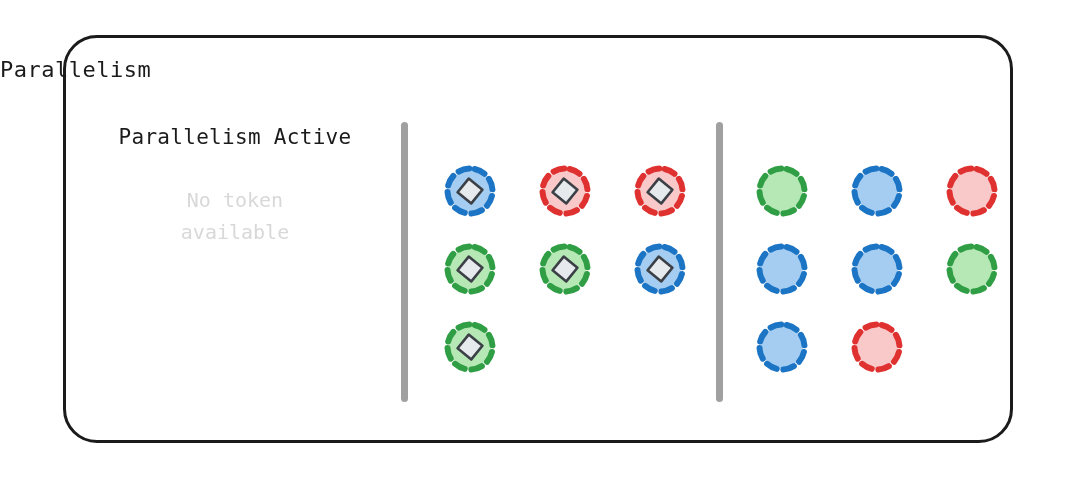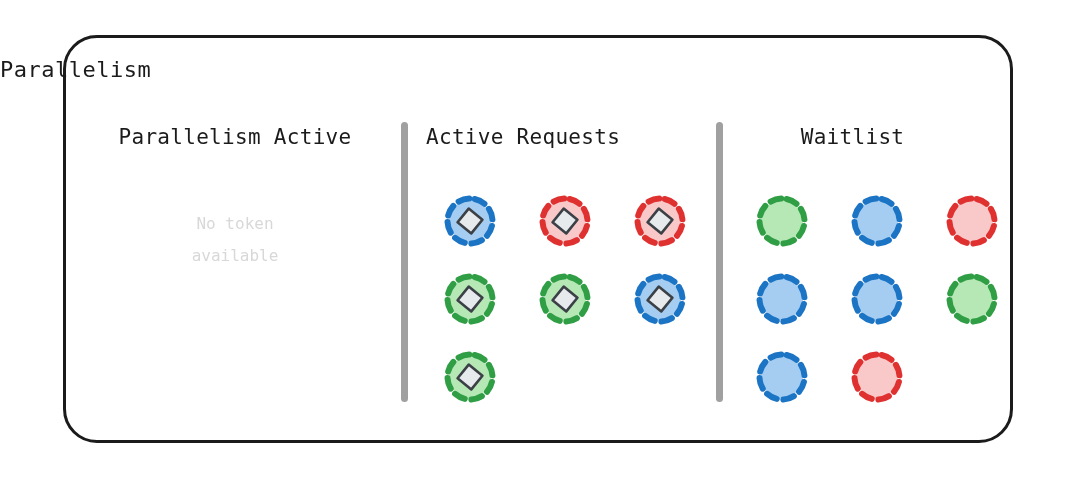--- a/index.html
+++ b/index.html
@@ -70,23 +70,23 @@
     letter-spacing: 0.3px;
     height: 30px;
     line-height: 30px;
   }
   .col-tokens .col-header { text-align: center; }
   .col-active .col-header { text-align: left; padding-left: 8px; }
   .col-waitlist .col-header { text-align: center; padding-right: 40px; }
 
   
   .empty-state {
-    margin-top: 56px;
+    margin-top: 32px;
     text-align: center;
-    font-size: 16px;
+    font-size: 20px;
     line-height: 32px;
     color: #d8d8d8;
     white-space: pre-line;
   }
 
   
   .icon-grid {
     margin-top: 30px;
     display: grid;
     grid-template-columns: repeat(3, 95px);
@@ -115,21 +115,20 @@
 <div class="divider d1"></div>
 <div class="divider d2"></div>
 
 <div class="column col-tokens">
   <div class="col-header">Parallelism Active</div>
   <div class="empty-state">No token
 available</div>
 </div>
 
 <div class="column col-active">
-  <div class="col-header">Active Requests</div>
   <div class="icon-grid">
       <div class="token-icon">
         <svg viewBox="0 0 58 58">
           <circle cx="29" cy="29" r="21" fill="#a5cdf2"></circle>
           <circle cx="29" cy="29" r="22.5" fill="none" stroke="#1c74c4" stroke-width="6" stroke-linecap="round" stroke-dasharray="11 6.7" transform="rotate(-78 29 29)"></circle>
           <path d="M29 16.5 L41.5 29 L29 41.5 L16.5 29 Z" fill="#e7eaed" stroke="#3b4046" stroke-width="2.6" stroke-linejoin="round" transform="rotate(-6 29 29)"></path>
         </svg>
       </div>
       <div class="token-icon">
         <svg viewBox="0 0 58 58">
@@ -170,21 +169,20 @@
         <svg viewBox="0 0 58 58">
           <circle cx="29" cy="29" r="21" fill="#b6e8b6"></circle>
           <circle cx="29" cy="29" r="22.5" fill="none" stroke="#2f9e44" stroke-width="6" stroke-linecap="round" stroke-dasharray="11 6.7" transform="rotate(-78 29 29)"></circle>
           <path d="M29 16.5 L41.5 29 L29 41.5 L16.5 29 Z" fill="#e7eaed" stroke="#3b4046" stroke-width="2.6" stroke-linejoin="round" transform="rotate(-6 29 29)"></path>
         </svg>
       </div>
     </div>
 </div>
 
 <div class="column col-waitlist">
-  <div class="col-header">Waitlist</div>
   <div class="icon-grid">
       <div class="token-icon">
         <svg viewBox="0 0 58 58">
           <circle cx="29" cy="29" r="21" fill="#b6e8b6"></circle>
           <circle cx="29" cy="29" r="22.5" fill="none" stroke="#2f9e44" stroke-width="6" stroke-linecap="round" stroke-dasharray="11 6.7" transform="rotate(-78 29 29)"></circle>
         </svg>
       </div>
       <div class="token-icon">
         <svg viewBox="0 0 58 58">
           <circle cx="29" cy="29" r="21" fill="#a5cdf2"></circle>

